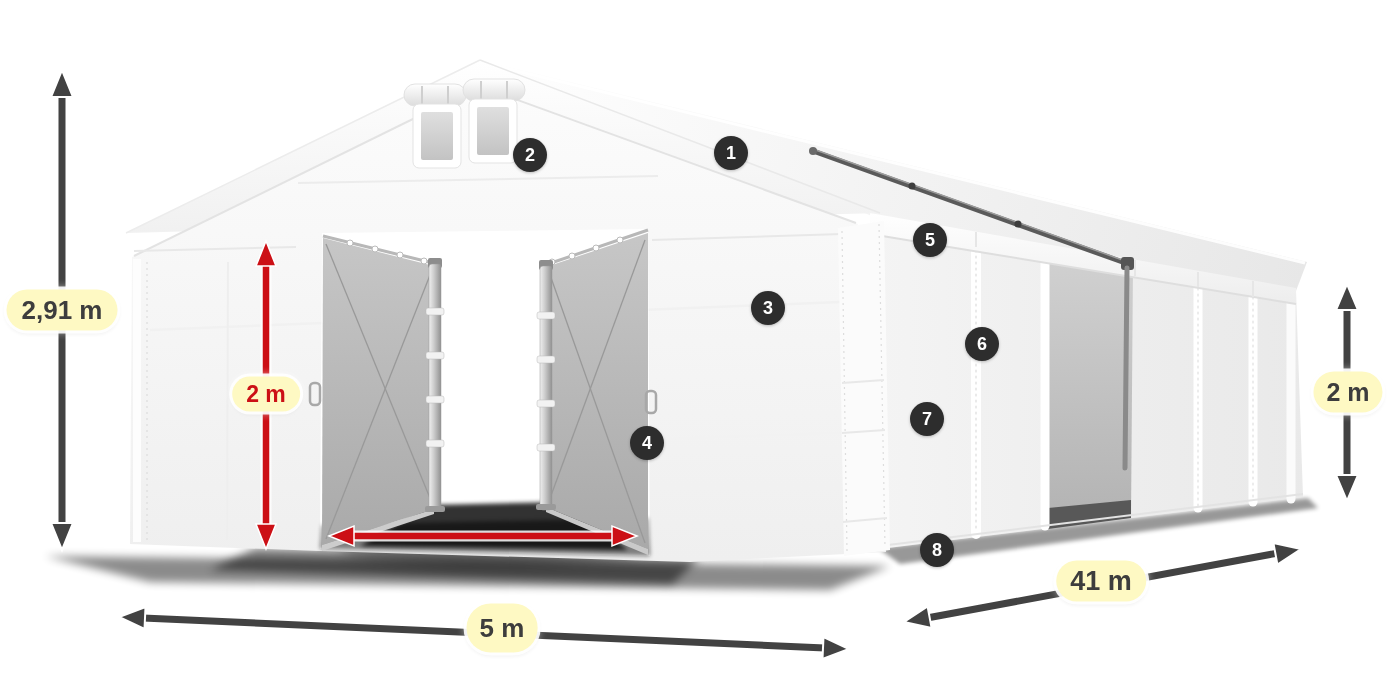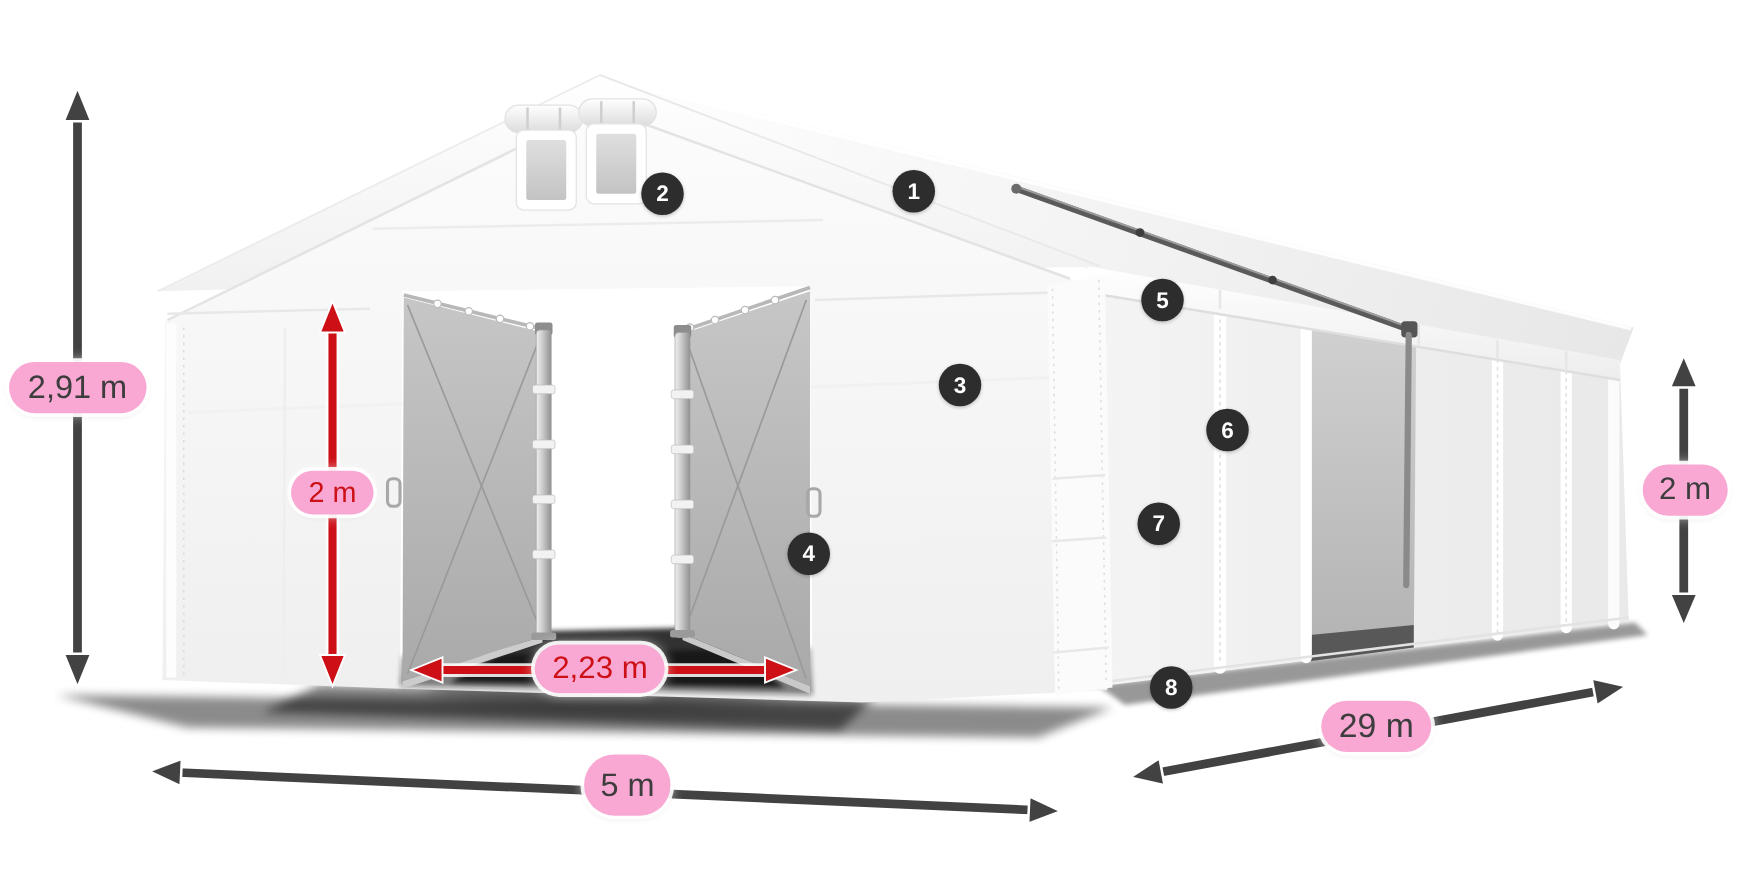--- a/index.html
+++ b/index.html
@@ -1,20 +1,20 @@
 <!DOCTYPE html>
 <html><head>
 <meta charset="utf-8">
 <style>
   html,body{margin:0;padding:0;background:#ffffff;}
   .stage{position:relative;width:1400px;height:700px;background:#ffffff;overflow:hidden;
          font-family:"Liberation Sans",sans-serif;}
   .stage svg{position:absolute;left:0;top:0;}
-  .pill{position:absolute;transform:translate(-50%,-50%);background:#f9a8d4;border-radius:24px;
-        font-weight:normal;color:#3d3d3d;white-space:nowrap;text-align:center;z-index:5;
+  .pill{position:absolute;transform:translate(-50%,-50%);background:#fef9c3;border-radius:24px;
+        font-weight:bold;color:#3d3d3d;white-space:nowrap;text-align:center;z-index:5;
         box-shadow:0 0 0 3px rgba(255,255,255,.9),0 0 10px rgba(255,255,255,.95),0 2px 5px rgba(0,0,0,.14);}
   .pill.red{color:#cc1016;}
   .badge{position:absolute;width:34px;height:34px;border-radius:50%;background:#2d2d2d;color:#ffffff;
          font-weight:bold;font-size:18px;line-height:34px;text-align:center;z-index:6;
          box-shadow:0 1px 3px rgba(0,0,0,.25);}
 </style>
 </head>
 <body>
 
 <div class="stage">
@@ -264,23 +264,22 @@
       <line x1="1347" y1="306" x2="1347" y2="477" stroke="#ffffff" stroke-width="13" opacity="0.9"></line>
       <line x1="1347" y1="306" x2="1347" y2="477" stroke="#424242" stroke-width="7"></line>
       <path d="M1347,284 L1336,310 L1358,310 Z" fill="#424242" stroke="#ffffff" stroke-width="2"></path>
       <path d="M1347,501 L1336,475 L1358,475 Z" fill="#424242" stroke="#ffffff" stroke-width="2"></path>
     </g>
   </g>
 </svg>
 
 <div class="pill" style="left:62px;top:310px;font-size:26px;padding:5px 15px;">2,91 m</div>
 <div class="pill red" style="left:266px;top:394px;font-size:23px;padding:4px 14px;">2 m</div>
-<div class="pill red" style="left:480px;top:535px;font-size:25px;padding:5px 14px;">2,23 m</div>
 <div class="pill" style="left:502px;top:628px;font-size:26px;padding:9px 13px;">5 m</div>
-<div class="pill" style="left:1101px;top:581px;font-size:27px;padding:5px 14px;">29 m</div>
+<div class="pill" style="left:1101px;top:581px;font-size:27px;padding:5px 14px;">41 m</div>
 <div class="pill" style="left:1348px;top:392px;font-size:25px;padding:6px 13px;">2 m</div>
 
 <div class="badge" style="left:714px;top:136px;">1</div>
 <div class="badge" style="left:513px;top:138px;">2</div>
 <div class="badge" style="left:751px;top:291px;">3</div>
 <div class="badge" style="left:630px;top:426px;">4</div>
 <div class="badge" style="left:913px;top:223px;">5</div>
 <div class="badge" style="left:965px;top:327px;">6</div>
 <div class="badge" style="left:910px;top:402px;">7</div>
 <div class="badge" style="left:920px;top:533px;">8</div>

